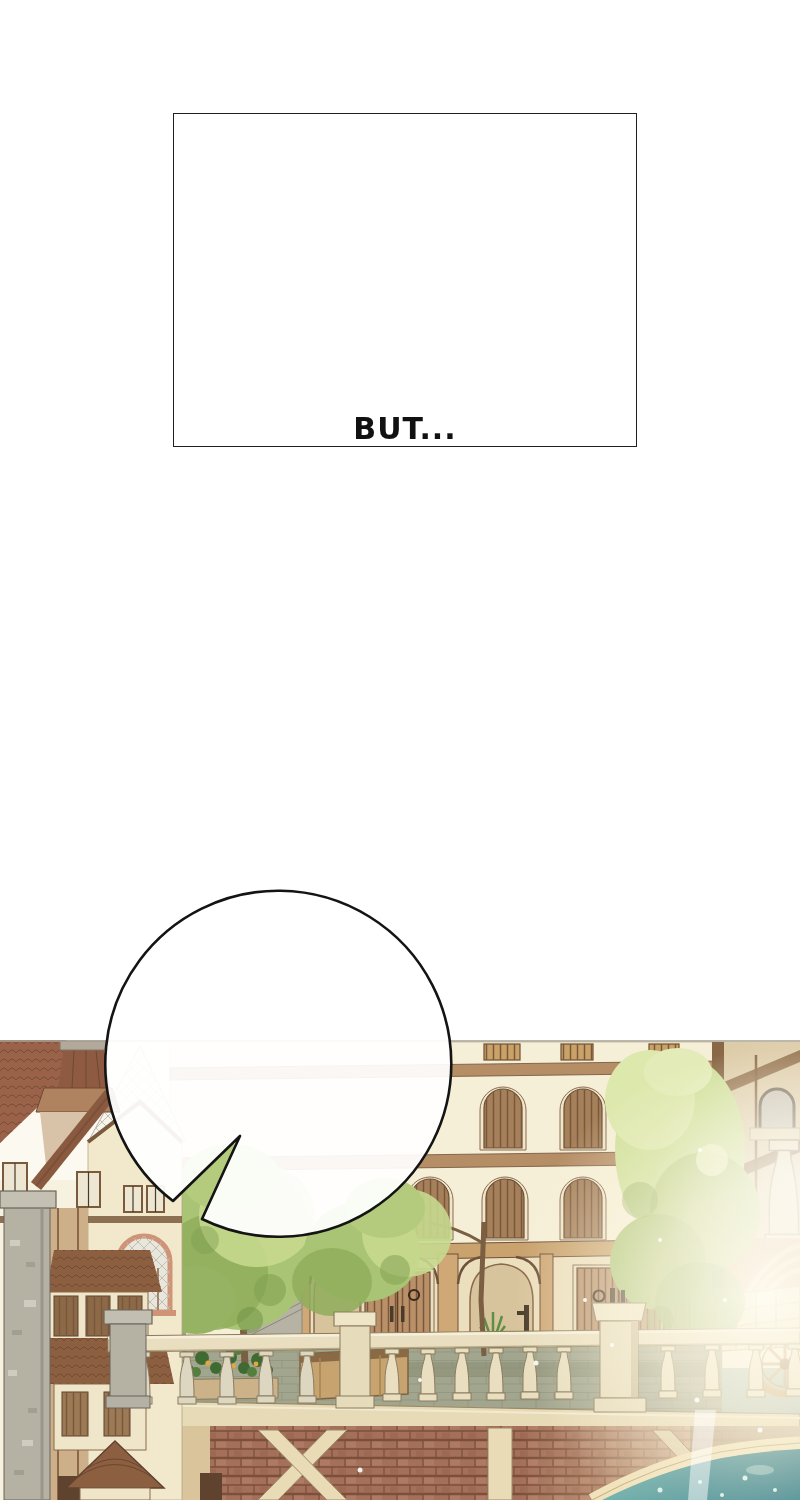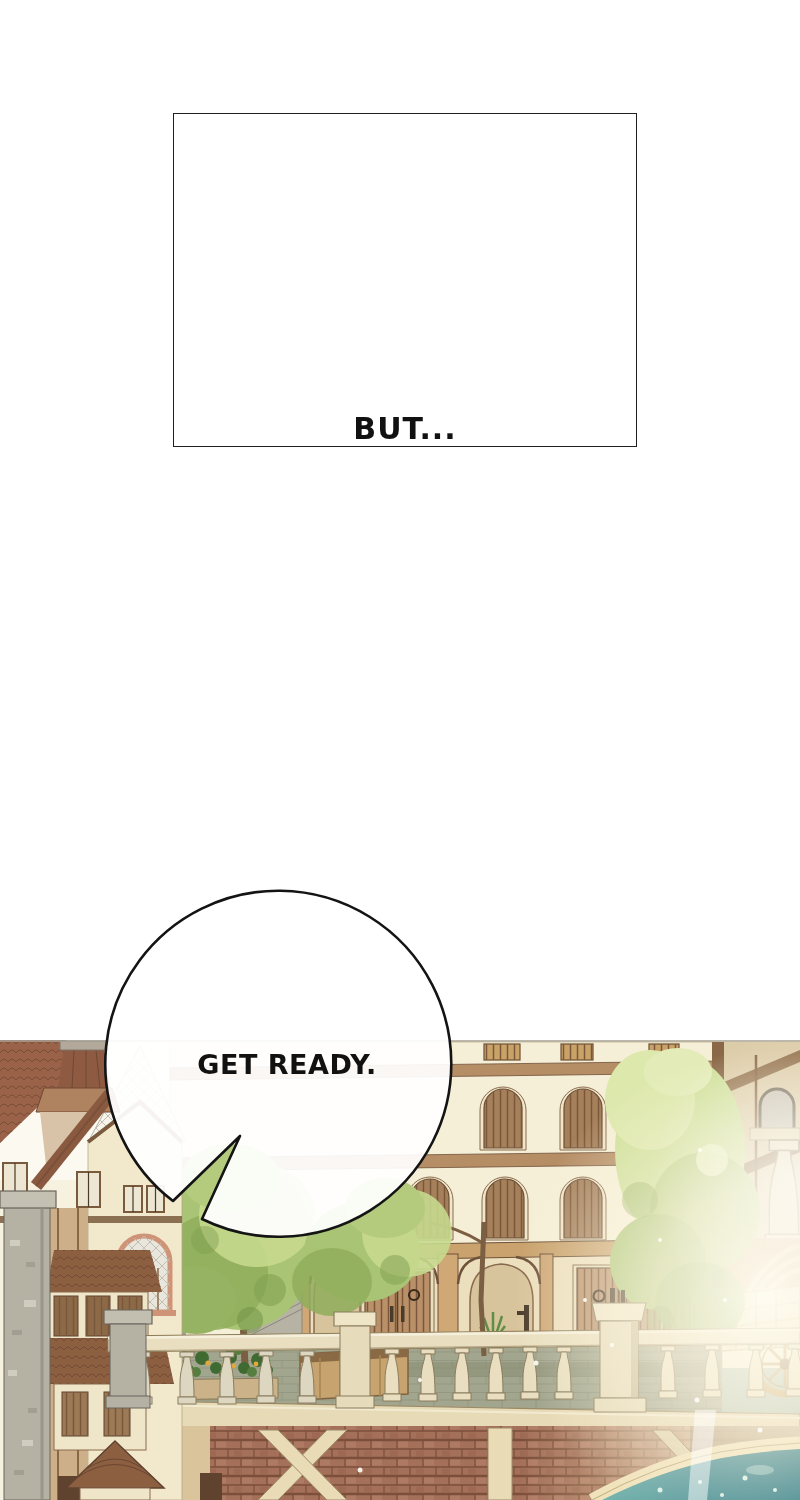--- a/index.html
+++ b/index.html
@@ -464,15 +464,14 @@
       <circle cx="760" cy="1430" r="2.5"></circle>
     </g>
 
     <line x1="0" y1="1041" x2="800" y2="1041" stroke="#a9a49a" stroke-width="1.5"></line>
   </svg>
   </div>
 
   <svg class="bubble-svg" viewBox="0 0 800 1500" xmlns="http://www.w3.org/2000/svg">
     <path d="M173,1201 L240,1136 L202,1219 A173,173 0 1 0 173,1201 Z" fill="rgba(255,255,255,0.93)" stroke="#141414" stroke-width="2.6" stroke-linejoin="round"></path>
   </svg>
-  <div class="bubble-text">GET READY.</div>
 
 </div>
 
 </body></html>

